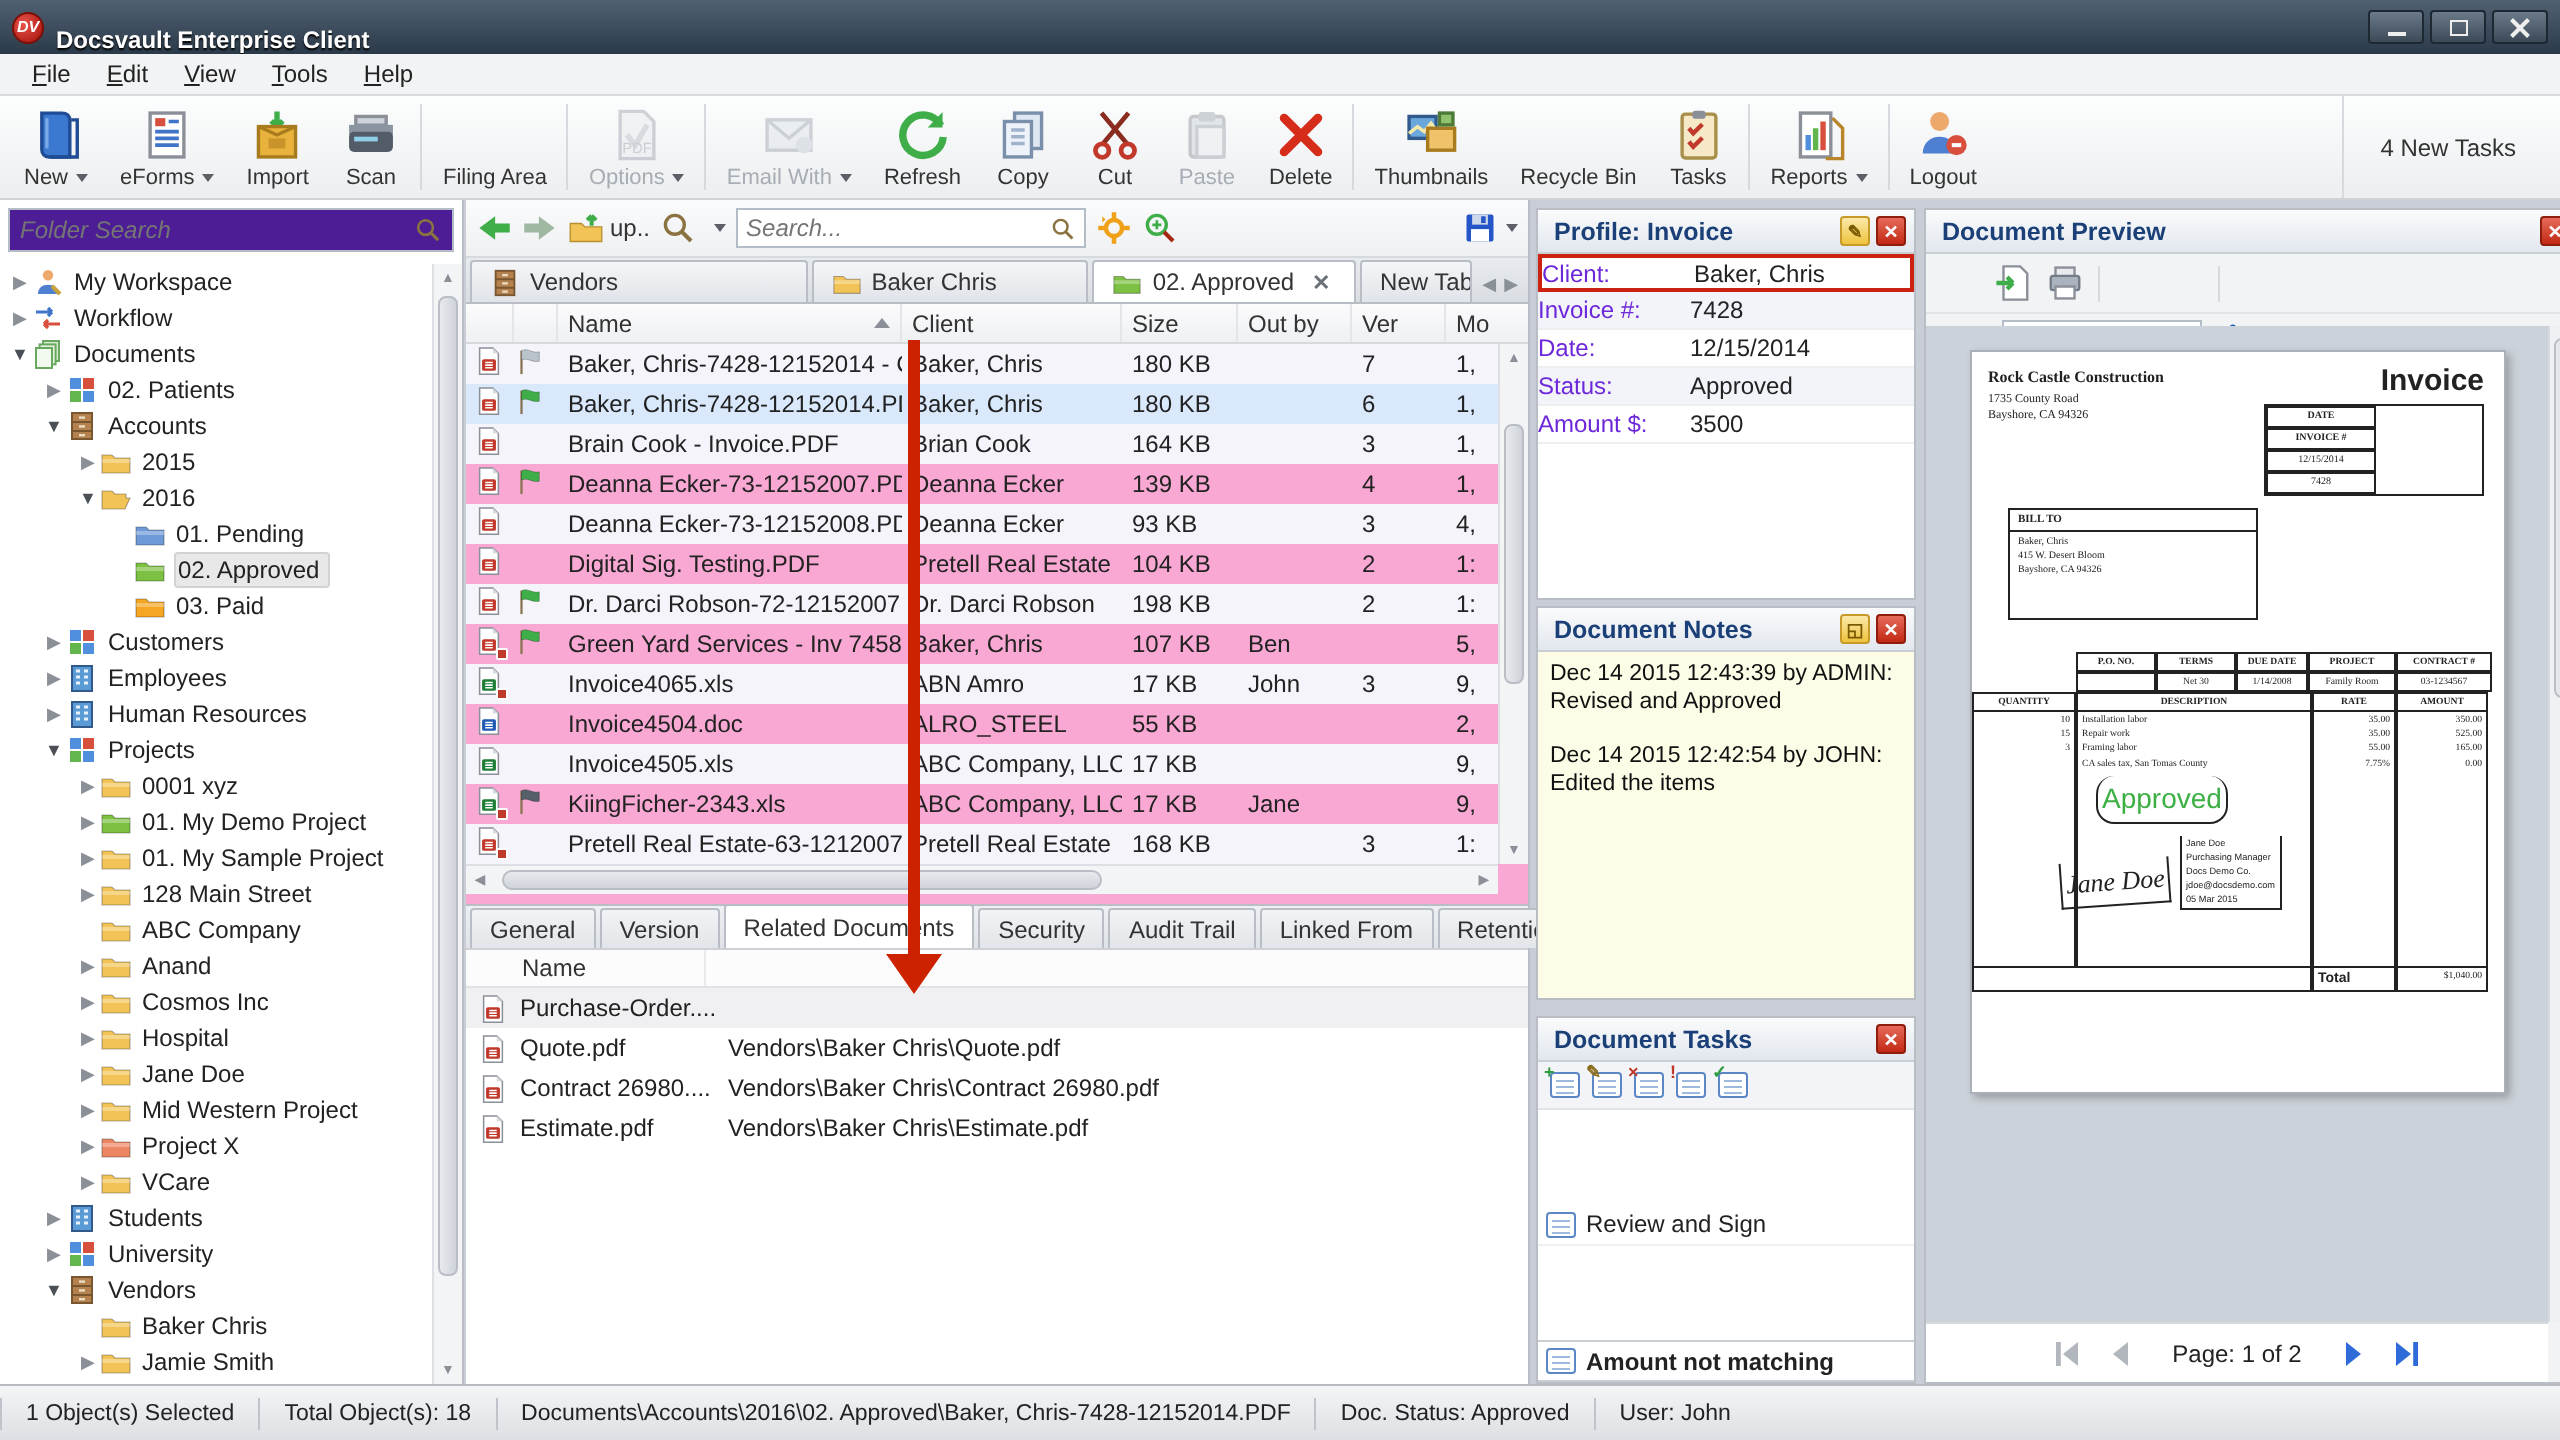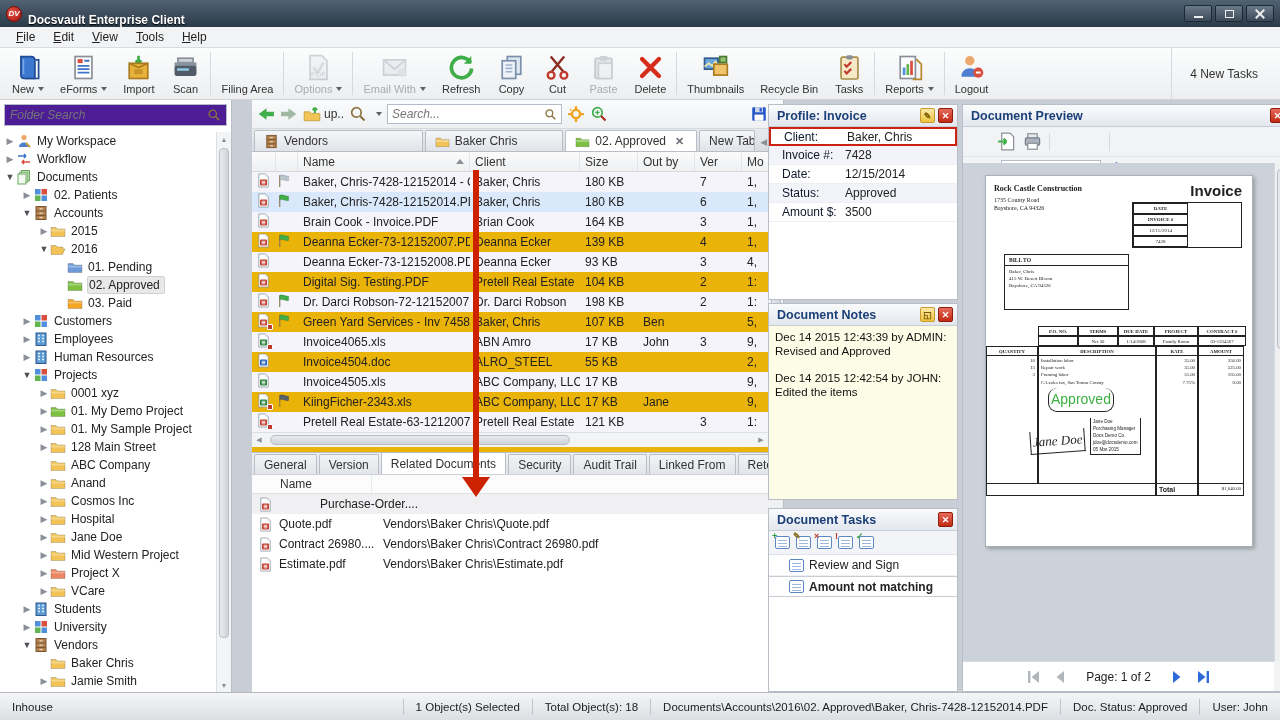--- a/index.html
+++ b/index.html
@@ -43,21 +43,21 @@
   .trow .arr{width:12px;text-align:center;font-size:9px;color:#8a8f98;flex:none;}
   .trow .arr.down{color:#4a5056;}
   .trow .ticon{width:16px;height:16px;flex:none;margin-right:4px;}
   .trow .tlabel{padding:1px 4px 1px 1px;border-radius:2px;}
   .trow.selected .tlabel{background:#e8e8e8;border:1px solid #d2d2d2;}
   .vscroll{position:absolute;right:0;top:32px;bottom:0;width:15px;background:#f3f4f6;border-left:1px solid #dcdfe3;}
   .vs-arrow{height:14px;display:flex;align-items:center;justify-content:center;font-size:7px;color:#8a8f98;}
   .vs-thumb{position:absolute;left:2px;right:2px;background:linear-gradient(90deg,#e8eaee,#cfd3d9);border:1px solid #b9bec6;border-radius:4px;}
 
   
-  .main{position:absolute;left:233px;top:100px;width:532px;bottom:28px;background:#eab308;border-right:1px solid #b9bec6;margin-left:19px;}
+  .main{position:absolute;left:233px;top:100px;width:532px;bottom:28px;background:#f9a8d4;border-right:1px solid #b9bec6;}
   .navrow{height:29px;background:linear-gradient(#fafbfc,#eef0f2);border-bottom:1px solid #d6d9dd;display:flex;align-items:center;padding:0 5px;gap:5px;}
   .nicon{width:18px;height:18px;flex:none;}
   .nav-up{display:flex;align-items:center;gap:3px;color:#333;}
   .nav-search{flex:1;max-width:175px;height:20px;border:1px solid #b4bcc8;background:#fff;display:flex;align-items:center;padding:0 4px;}
   .nav-search input{flex:1;width:60px;border:none;outline:none;font-style:italic;color:#9aa0a8;font-size:12px;font-family:inherit;}
   .tabrow{height:23px;background:linear-gradient(#e8ebee,#d9dde2);display:flex;align-items:flex-end;padding:2px 2px 0;border-bottom:1px solid #b9bec6;}
   .tab{height:21px;display:flex;align-items:center;gap:5px;padding:0 9px;border:1px solid #b9bec6;border-bottom:none;background:linear-gradient(#f5f6f8,#e0e3e8);margin-right:2px;font-size:12px;color:#333;border-radius:2px 2px 0 0;white-space:nowrap;overflow:hidden;}
   .tab.active{background:#fff;font-weight:normal;}
   .tab .ticon{width:15px;height:15px;}
   .tab .tclose{color:#6a7076;font-weight:bold;font-size:11px;margin-left:4px;}
@@ -82,46 +82,46 @@
 
   .detail{position:absolute;left:0;right:0;top:352px;bottom:0;background:#fff;border-top:1px solid #b9bec6;}
   .dtabs{height:22px;background:linear-gradient(#eef0f3,#dfe3e8);display:flex;align-items:flex-end;padding:2px 2px 0;border-bottom:1px solid #cdd1d6;}
   .dtab{height:20px;display:flex;align-items:center;padding:0 9px;border:1px solid #b9bec6;border-bottom:none;background:linear-gradient(#f2f3f5,#e2e5e9);margin-right:2px;border-radius:2px 2px 0 0;color:#333;white-space:nowrap;}
   .dtab.active{background:#fff;height:22px;}
   .dclose{margin-left:auto;color:#6a7076;font-weight:bold;padding:0 8px 4px;}
   .relhead{height:19px;display:flex;border-bottom:1px solid #e0e2e6;color:#333;background:#fcfcfd;}
   .rh-name{width:120px;padding:0 4px 0 28px;display:flex;align-items:center;border-right:1px solid #e8eaed;}
   .rh-path{flex:1;padding:0 4px;display:flex;align-items:center;}
   .rrow{height:20px;display:flex;align-items:center;}
-  .rrow:first-child{background:#f0f0f2;gap:41px;}
+  .rrow:first-child{background:#f0f0f2;}
   .rr-icon{width:15px;height:15px;margin:0 6px 0 6px;flex:none;}
   .rr-name{width:99px;overflow:hidden;white-space:nowrap;}
   .rr-path{flex:1;overflow:hidden;white-space:nowrap;padding-left:5px;}
   .redline{position:absolute;left:221px;top:70px;width:6px;height:308px;background:#cc2200;}
   .redhead{position:absolute;left:210px;top:377px;width:0;height:0;border-left:14px solid transparent;border-right:14px solid transparent;border-top:20px solid #cc2200;}
 
   
   .panel{position:absolute;background:#fff;border:1px solid #b9bec6;}
   .phead{height:22px;background:linear-gradient(#fafbfc,#e2e7ee);border-bottom:1px solid #c9cdd4;display:flex;align-items:center;padding:0 4px 0 8px;}
   .phead .ptitle{font-weight:bold;color:#1b3f77;font-size:12.5px;flex:1;}
   .pbtn{width:15px;height:15px;margin-left:3px;border-radius:2px;display:flex;align-items:center;justify-content:center;font-size:9px;font-weight:bold;}
   .pbtn.red{background:linear-gradient(#e66a5a,#c22a14);color:#fff;border:1px solid #8e1d0c;}
   .pbtn.yellow{background:linear-gradient(#fbe9a9,#eec33e);color:#7a5a00;border:1px solid #c79a2a;}
   #profilePanel{left:768px;top:104px;width:190px;height:196px;}
   .prow{height:19px;display:flex;align-items:center;border-bottom:1px solid #eceef2;}
   .prow:nth-child(even){background:#f2f4fa;}
   .prow.hl{border:2px solid #cc2211;background:#fff;}
-  .plabel{width:76px;padding-left:13px;color:#0f172a;}
+  .plabel{width:76px;padding-left:0;color:#6d28d9;}
   .pvalue{flex:1;color:#222;}
   #notesPanel{left:768px;top:303px;width:190px;height:197px;}
   .notesbody{position:absolute;left:0;right:0;top:22px;bottom:0;background:#fdfce6;padding:4px 6px;font-size:11.5px;color:#111;}
   .note{margin-bottom:12px;line-height:1.25;}
   #tasksPanel{left:768px;top:508px;width:190px;height:184px;}
   .ttools{height:24px;display:flex;align-items:center;gap:6px;padding:0 6px;background:#f2f4f7;border-bottom:1px solid #e0e3e8;}
-  .titem{height:21px;display:flex;align-items:center;gap:5px;padding:0 20px;border-bottom:1px solid #eef0f3;}
+  .titem{height:21px;display:flex;align-items:center;gap:5px;padding:0 4px;border-bottom:1px solid #eef0f3;margin-top:47px;}
   .titem.bold{font-weight:bold;border-top:1px solid #c9cdd4;border-bottom:1px solid #c9cdd4;}
   .noteicon{position:relative;width:15px;height:13px;background:#fff;border:1px solid #5b87c5;border-radius:2px;flex:none;}
   .noteicon::before{content:"";position:absolute;left:2px;top:3px;right:2px;height:1px;background:#9db9dd;box-shadow:0 3px #9db9dd,0 6px #9db9dd;}
   .badge{position:absolute;left:-4px;top:-5px;font-size:9px;font-weight:bold;line-height:1;}
 
   
   #previewPanel{left:962px;top:104px;width:328px;height:588px;background:#f2f3f5;}
   .ptools{height:30px;display:flex;align-items:center;gap:7px;padding:0 8px;border-bottom:1px solid #e0e3e8;}
   .picon{width:19px;height:19px;flex:none;}
   .psep{width:1px;height:18px;background:#d6d9dd;}
@@ -1057,21 +1057,21 @@
       </div>
         <div class="frow">
         <span class="fc c-i1"><span class="ficon"><svg style="width: 15px; height: 15px; color: rgb(192, 57, 43);">
                 <use href="#sy-page"></use>
               </svg><span class="lockdot" style="display: block;"></span></span></span>
         <span class="fc c-i2"><svg style="width: 15px; height: 15px; visibility: hidden;">
               <use href="#sy-flag"></use>
             </svg></span>
         <span class="fc c-name">Pretell Real Estate-63-1212007....</span>
         <span class="fc c-client">Pretell Real Estate</span>
-        <span class="fc c-size">121 KB</span>
+        <span class="fc c-size">168 KB</span>
         <span class="fc c-out"></span>
         <span class="fc c-ver">3</span>
         <span class="fc c-mod">1:</span>
       </div>
     </div>
     <div class="flscroll" style="top:72px;height:260px">
       <div class="vs-arrow">▲</div>
       <div class="vs-thumb" style="top:40px;height:130px"></div>
       <div class="vs-arrow" style="position:absolute;bottom:0;left:0;right:0">▼</div>
     </div>
@@ -1337,21 +1337,20 @@
       <svg class="pgico" fill="#2e6bd8">
           <use href="#sy-next"></use>
         </svg>
       <svg class="pgico" fill="#2e6bd8">
           <use href="#sy-last"></use>
         </svg>
     </div>
   </div>
 
   <div class="statusbar">
-    <span class="sb sb1">Inhouse</span>
     <span class="sbsep"></span>
     <span class="sb">1 Object(s) Selected</span>
     <span class="sbsep"></span>
     <span class="sb">Total Object(s): 18</span>
     <span class="sbsep"></span>
     <span class="sb">Documents\Accounts\2016\02. Approved\Baker, Chris-7428-12152014.PDF</span>
     <span class="sbsep"></span>
     <span class="sb">Doc. Status: Approved</span>
     <span class="sbsep"></span>
     <span class="sb">User: John</span>

